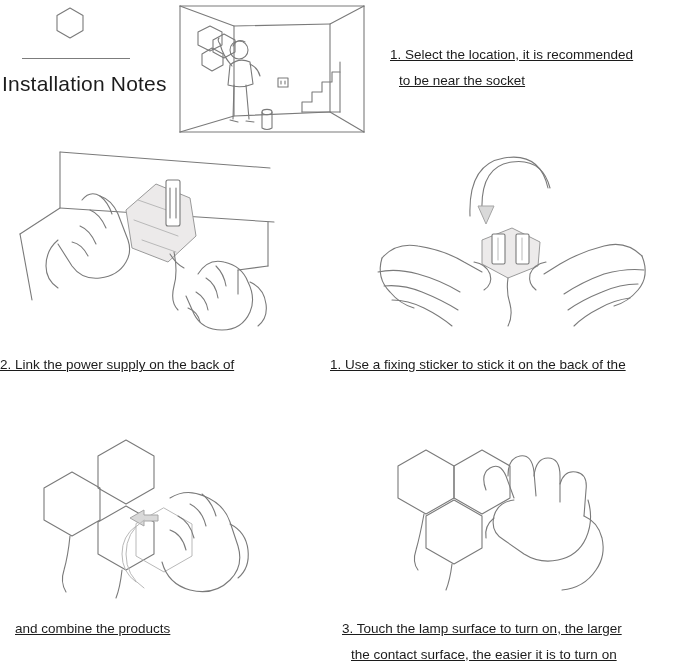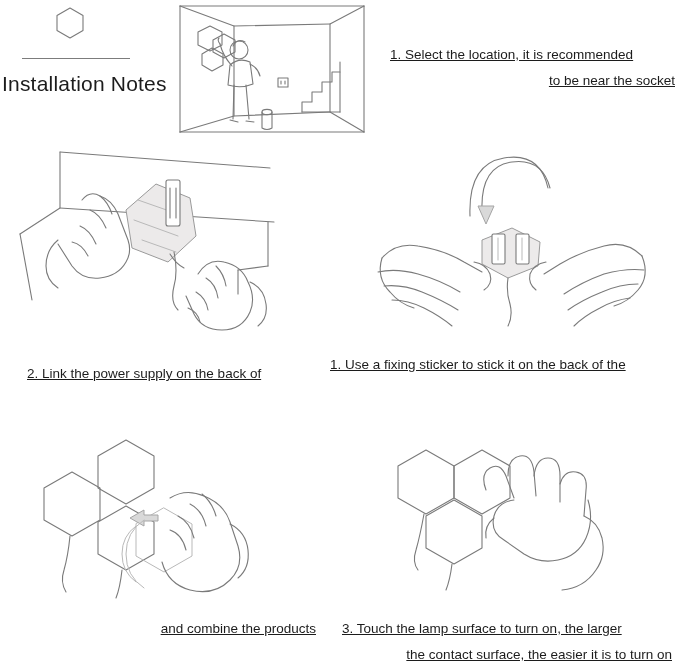--- a/index.html
+++ b/index.html
@@ -61,21 +61,20 @@
     line-height: 26px;
     color: #1c1c1c;
   }
   .caption .ln {
     display: block;
     white-space: nowrap;
     text-decoration: underline;
   }
   .caption .ln.indent {
     padding-left: 9px;
-    text-align: right;
   }
 
   
   .illus {
     position: absolute;
   }
   .illus svg {
     display: block;
     overflow: visible;
   }
@@ -202,21 +201,21 @@
       <path class="stroke" d="M196,118 q8,8 10,20"></path>
       <path class="stroke" d="M186,130 q10,6 12,20"></path>
       <path class="stroke" d="M176,144 q10,6 12,18"></path>
       <path class="stroke" d="M168,160 q10,4 12,14"></path>
       <path class="stroke" d="M230,134 q14,6 16,22 q2,14 -8,22"></path>
 
       <path class="stroke" d="M150,106 q6,10 14,14"></path>
     </svg>
   </div>
 
-  <div class="caption" style="left:0px; top:361px; width:300px;padding-left:27px;">
+  <div class="caption" style="left:0px; top:352px; width:300px;">
     <span class="ln">2. Link the power supply on the back of</span>
   </div>
 
   <div class="illus" style="left:378px; top:150px;">
     <svg width="268" height="180" viewBox="0 0 268 180">
 
       <path class="stroke" d="M92,66 q-2,-52 34,-58 q36,-6 44,30"></path>
       <path class="stroke" d="M104,62 q-2,-46 30,-50 q30,-4 38,26"></path>
       <polygon class="fill-arrow" points="100,56 116,56 108,74"></polygon>
 

